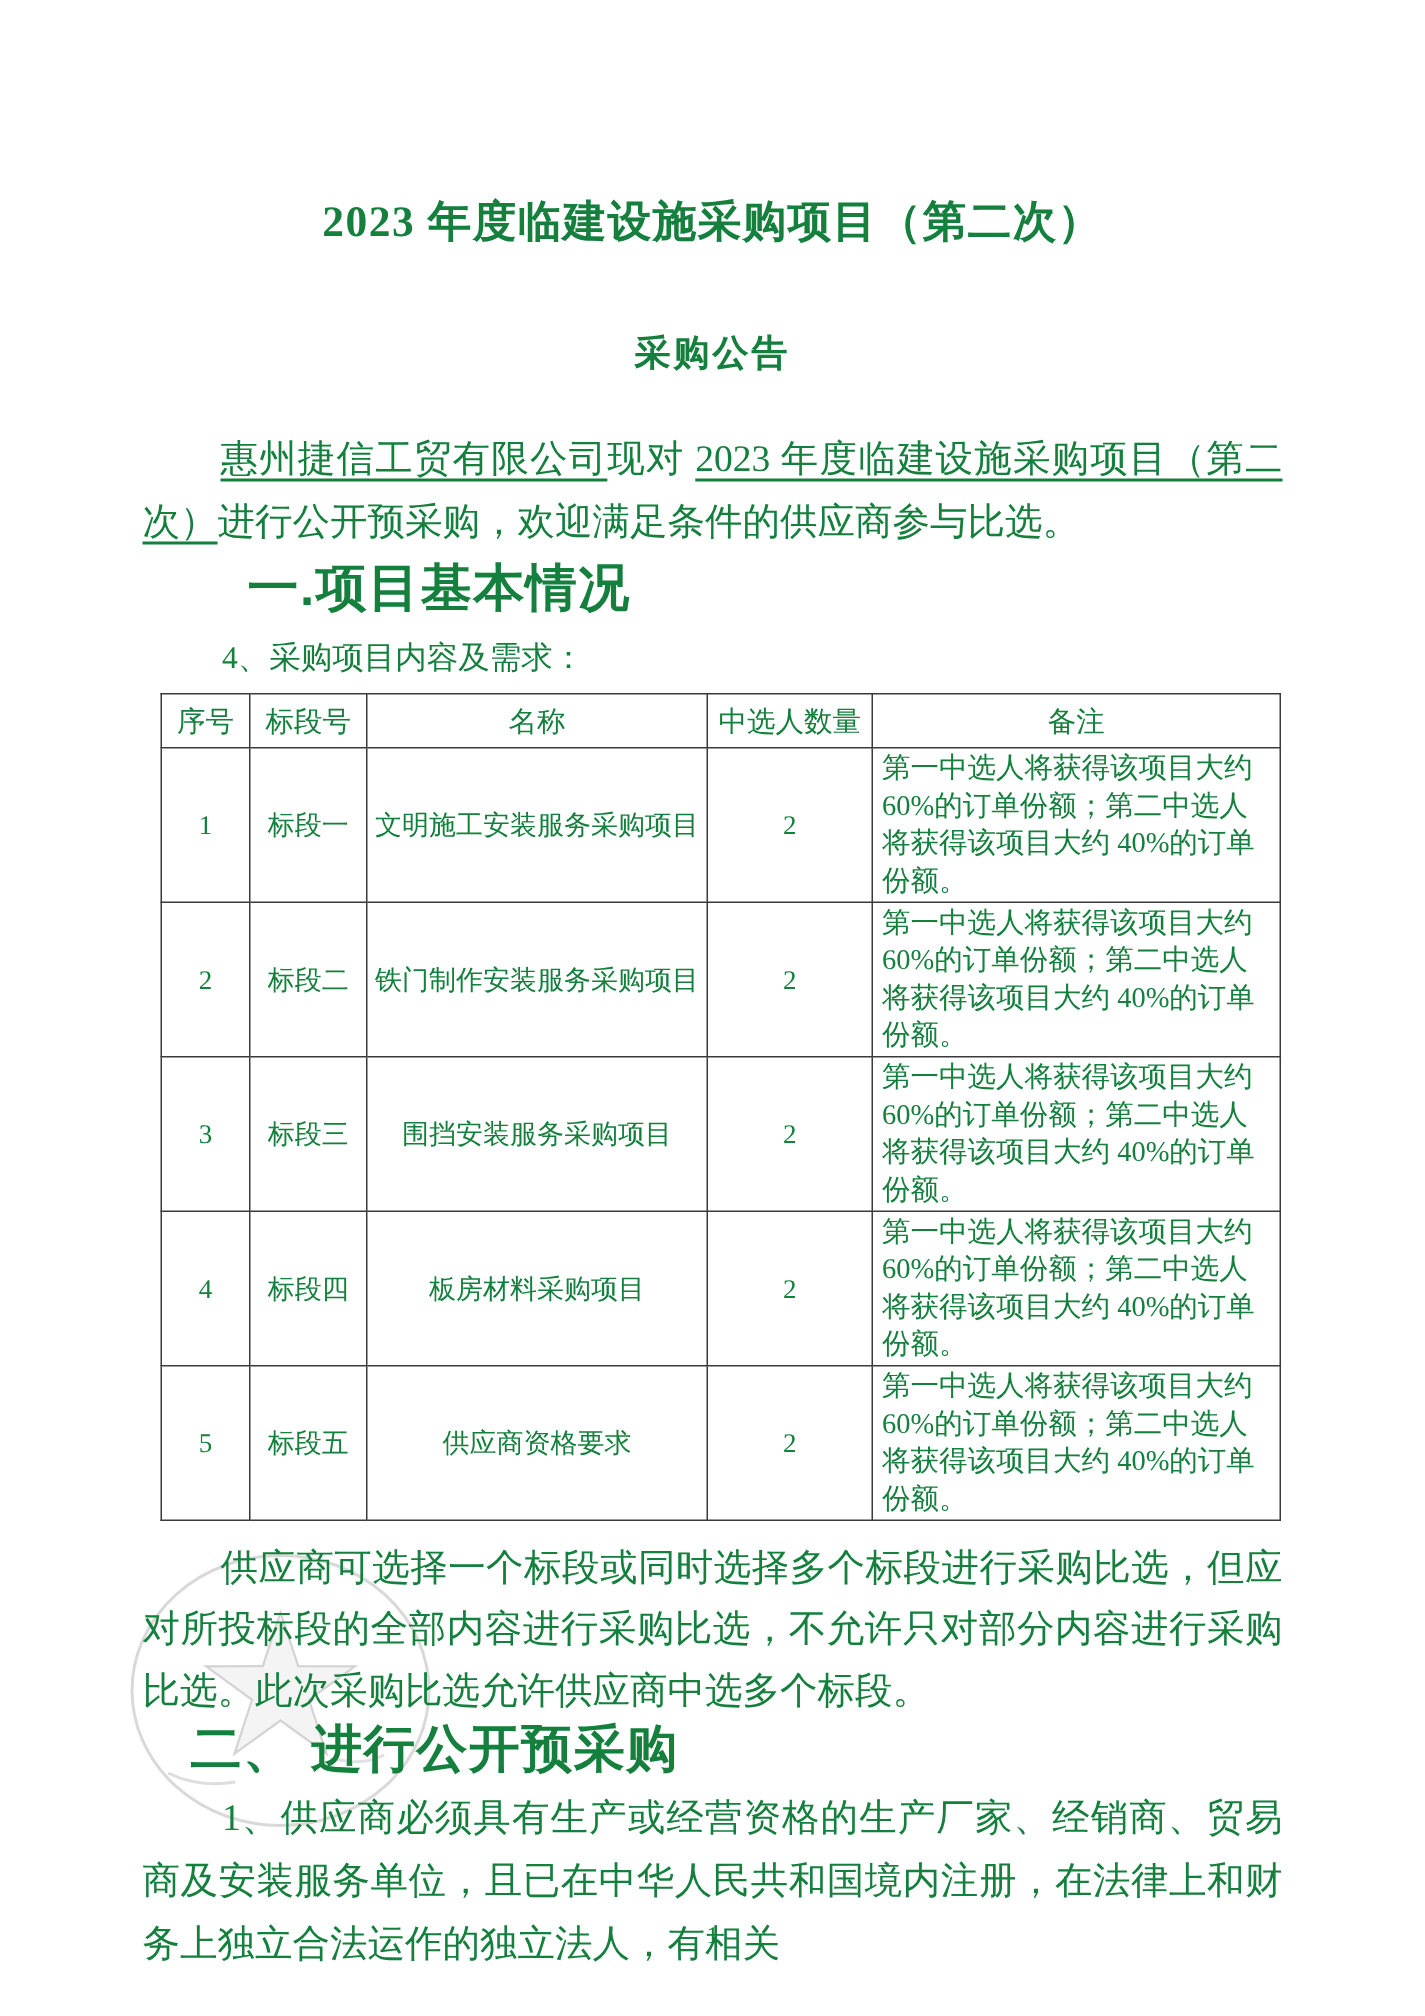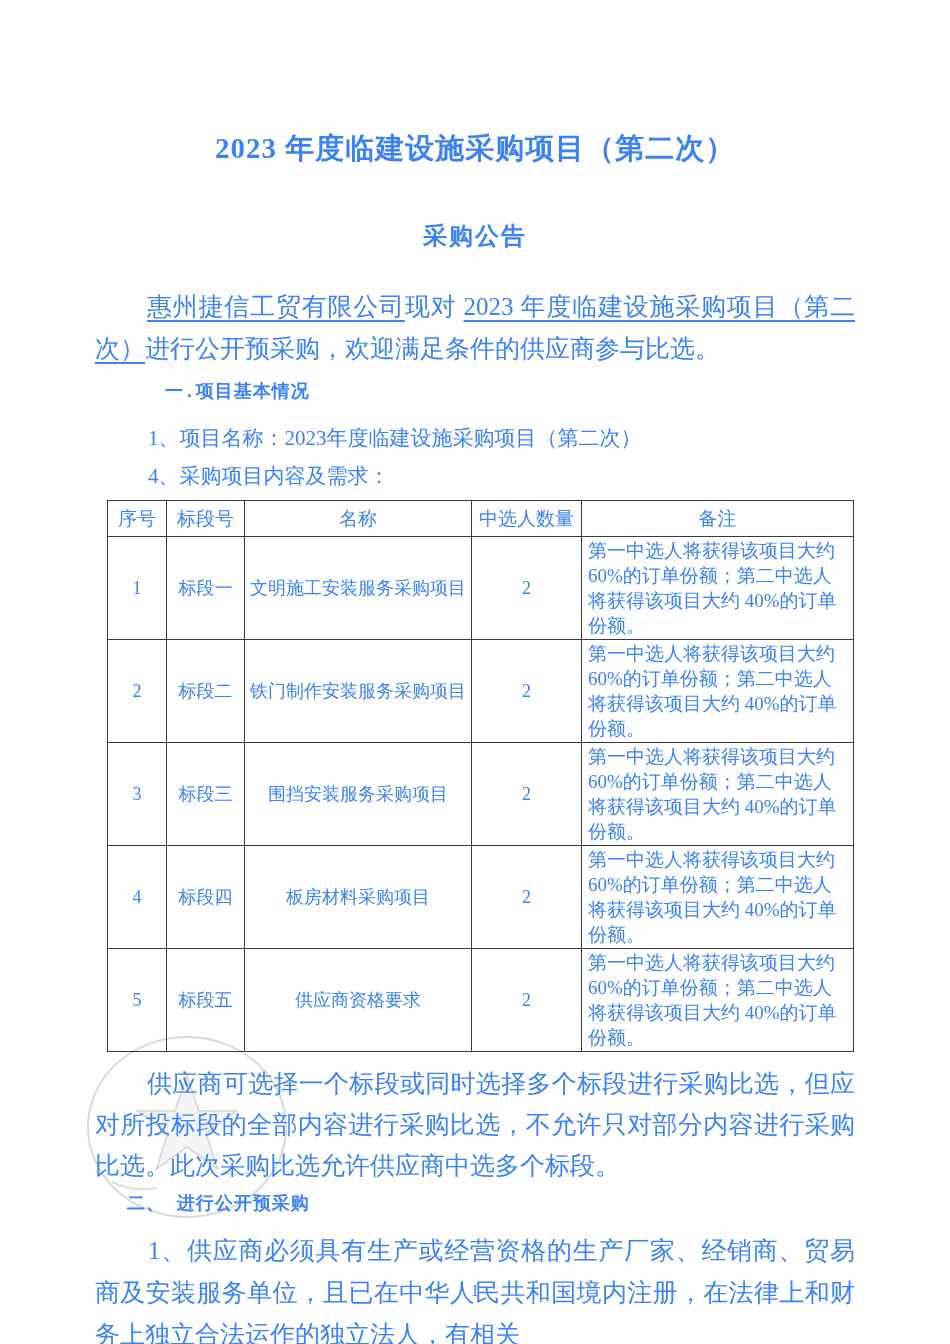--- a/index.html
+++ b/index.html
@@ -5,21 +5,21 @@
   html, body { margin: 0; padding: 0; }
   body { background: #ffffff; }
   .page {
     position: relative;
     width: 950px;
     height: 1344px;
     margin: 0 auto;
     background: #ffffff;
     overflow: hidden;
     font-family: "Liberation Serif", "DejaVu Serif", serif;
-    color: #3b82f6;
+    color: #15803d;
   }
   .content {
     position: relative;
     z-index: 1;
     padding: 128px 95px 0 95px;
   }
   .doc-title {
     margin: 0;
     font-size: 29px;
     line-height: 40px;
@@ -39,23 +39,23 @@
     margin: 0;
     font-size: 25px;
     line-height: 42px;
     text-align: justify;
     text-indent: 52px;
   }
   .intro { margin-top: 30px; }
   .uline { text-decoration: underline; text-underline-offset: 5px; }
   .h-section {
     margin: 0;
-    font-family: Liberation Mono, monospace;
+    font-family: Liberation Sans, sans-serif;
     font-weight: bold;
-    font-size: 18px;
+    font-size: 34px;
     line-height: 36px;
     letter-spacing: 1px;
   }
   .h-one { margin-top: 4px; padding-left: 70px; }
   .h-two { margin-top: 0; padding-left: 32px; }
   .items { margin-top: 14px; }
   .item {
     font-size: 21px;
     line-height: 28px;
     margin: 0 0 10px 0;
@@ -128,21 +128,20 @@
 
     <h1 class="doc-title">2023 年度临建设施采购项目（第二次）</h1>
 
     <h2 class="doc-subtitle">采购公告</h2>
 
     <p class="para intro"><span class="uline">惠州捷信工贸有限公司</span><span>现对 </span><span class="uline">2023 年度临建设施采购项目（第二次）</span><span>进行公开预采购，欢迎满足条件的供应商参与比选。</span></p>
 
     <h3 class="h-section h-one">一.项目基本情况</h3>
 
     <div class="items">
-      <p class="item">1、项目名称：2023年度临建设施采购项目（第二次）</p>
       <p class="item">4、采购项目内容及需求：</p>
     </div>
 
     <table class="lots">
       <colgroup>
         <col class="col-no">
           <col class="col-sec">
           <col class="col-name">
           <col class="col-qty">
           <col class="col-remark">

